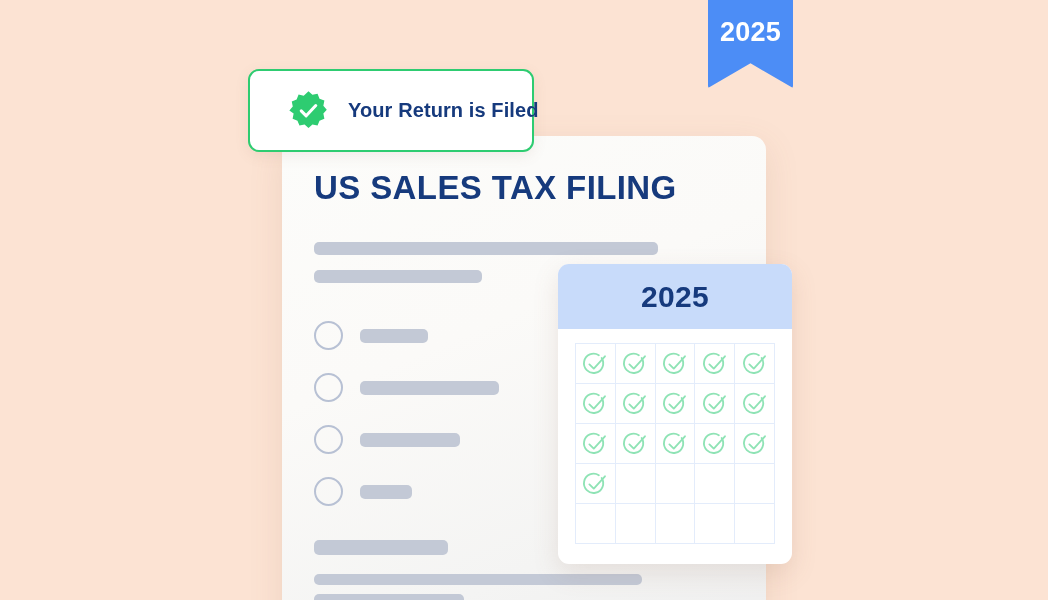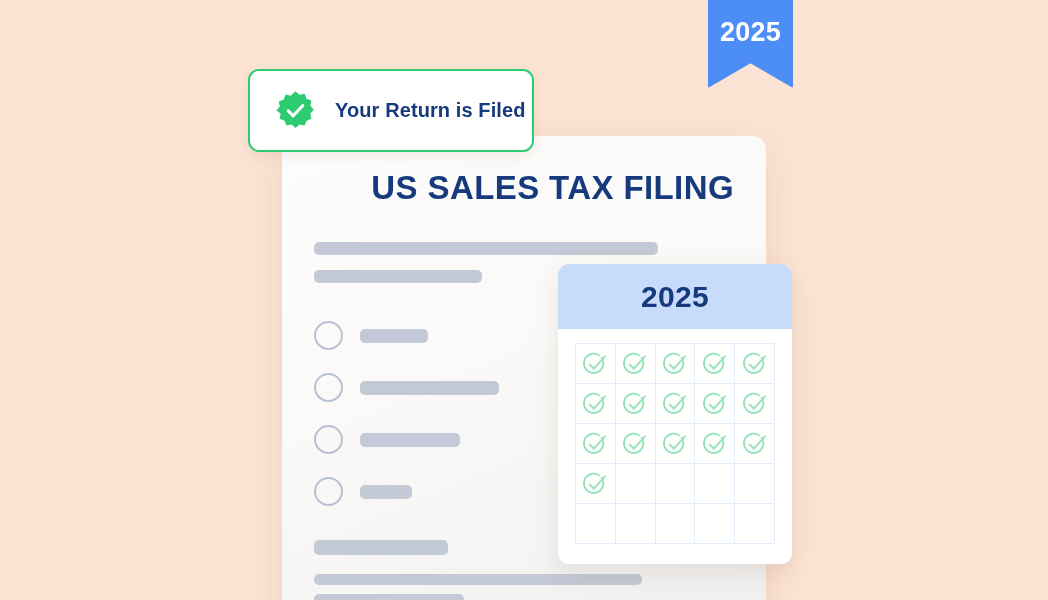--- a/index.html
+++ b/index.html
@@ -69,21 +69,20 @@
     height: 100%;
   }
 
   .doc-title {
     color: #163A7D;
     font-size: 33px;
     font-weight: bold;
     letter-spacing: 0.4px;
     line-height: 1.1;
     white-space: nowrap;
-    text-align: right;
   }
 
   
   .bar {
     background: #C3C9D6;
     border-radius: 5px;
     height: 13px;
   }
   .para {
     margin-top: 36px;
@@ -142,21 +141,21 @@
     position: absolute;
     left: 248px;
     top: 69px;
     width: 286px;
     height: 83px;
     background: #FFFFFF;
     border: 2px solid #2ECC71;
     border-radius: 11px;
     display: flex;
     align-items: center;
-    padding-left: 25px;
+    padding-left: 38px;
     gap: 19px;
     box-shadow: 0 4px 14px rgba(140, 100, 80, 0.10);
   }
   .filed-badge {
     width: 41px;
     height: 41px;
     flex: 0 0 auto;
     display: block;
   }
   .filed-text {

